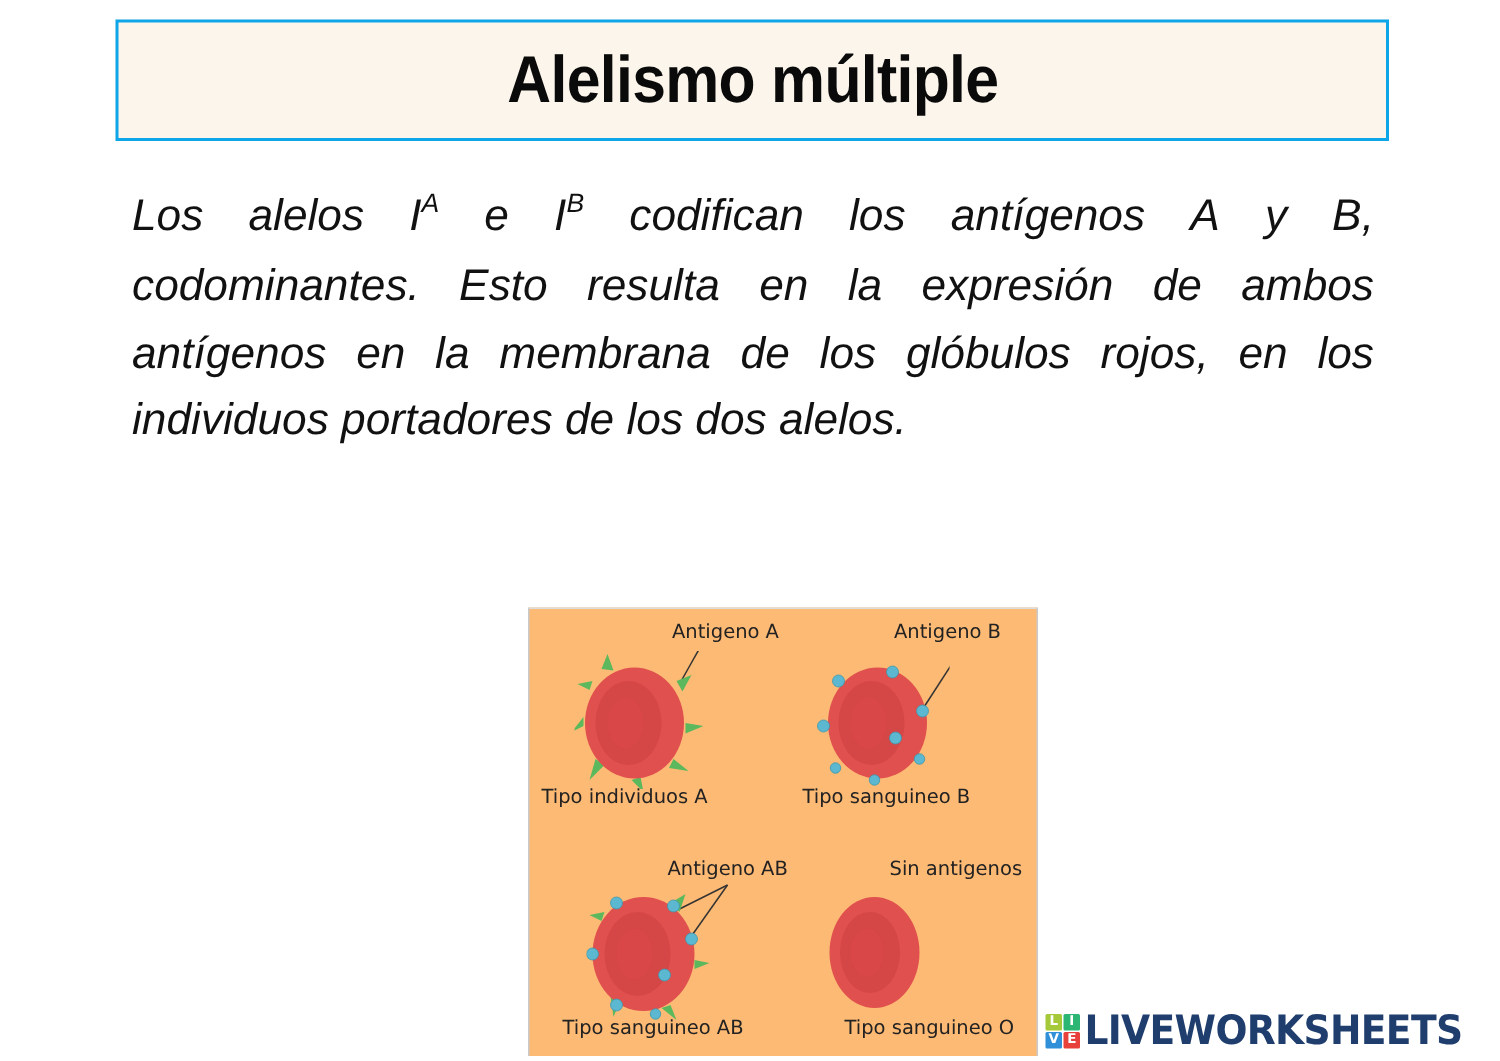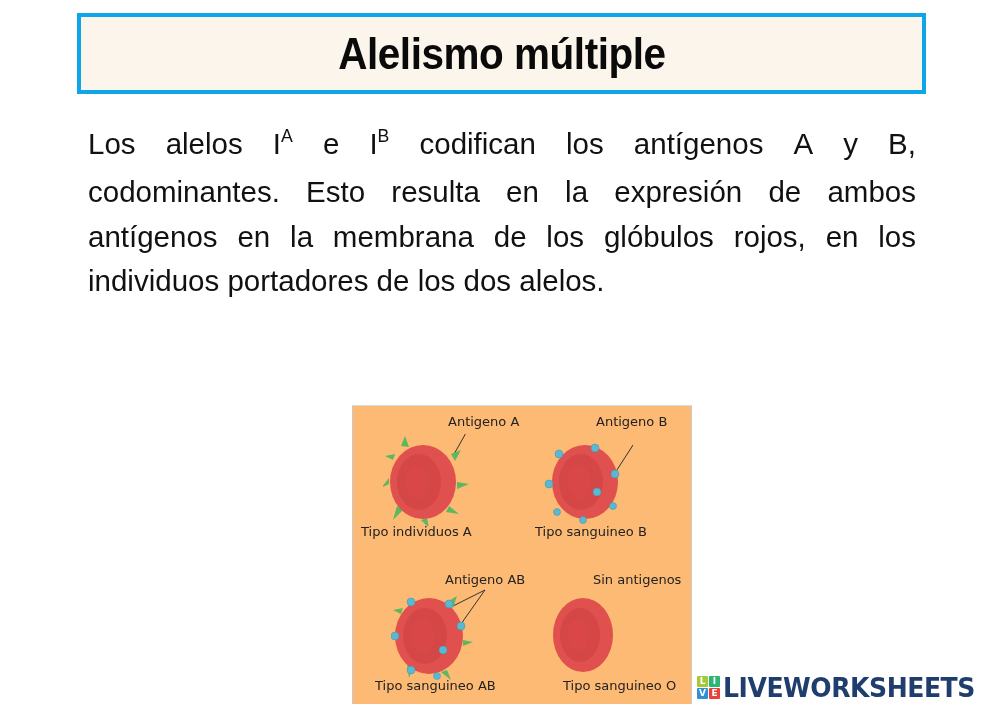--- a/index.html
+++ b/index.html
@@ -3,33 +3,34 @@
   <meta charset="utf-8">
   <style>
     html, body { margin: 0; padding: 0; }
     body {
       width: 1000px; height: 707px; position: relative; overflow: hidden;
       background: #ffffff;
       font-family: "Liberation Sans", sans-serif;
     }
     .title-box {
       position: absolute; left: 77px; top: 13px; width: 849px; height: 81px;
-      background: #fbf5ec; border: 4px solid #0ea5e9; box-sizing: border-box;
+      background: #fbf5ec; border: 2px solid #0ea5e9; box-sizing: border-box;
       display: flex; align-items: center; justify-content: center;
     }
     .title-box h1 {
       margin: 0; font-size: 44px; font-weight: bold; color: #0a0a0a;
       font-family: "Liberation Sans", sans-serif; letter-spacing: -0.5px;
       transform: scaleX(0.92);
     }
     .body-text {
       position: absolute; left: 88px; top: 122px; width: 828px;
       font-size: 29.5px; line-height: 44.3px; color: #111;
       text-align: justify; text-align-last: left;
       font-family: "Liberation Sans", sans-serif;
+      font-style: italic;
     }
     .body-text .line { display: block; text-align: justify; text-align-last: justify; white-space: nowrap; }
     .body-text .line.flex { display: flex; justify-content: space-between; }
     .body-text .line.last { text-align-last: left; }
     sup { font-size: 60%; vertical-align: 0; position: relative; top: -0.7em; }
     .figure {
       position: absolute; left: 352px; top: 405px; width: 340px; height: 299px;
       background: #fdba74; border-left: 1px solid #c9c9c9; border-right: 1px solid #c9c9c9;
       border-top: 1px solid #dcdcdc;
       box-sizing: border-box;

